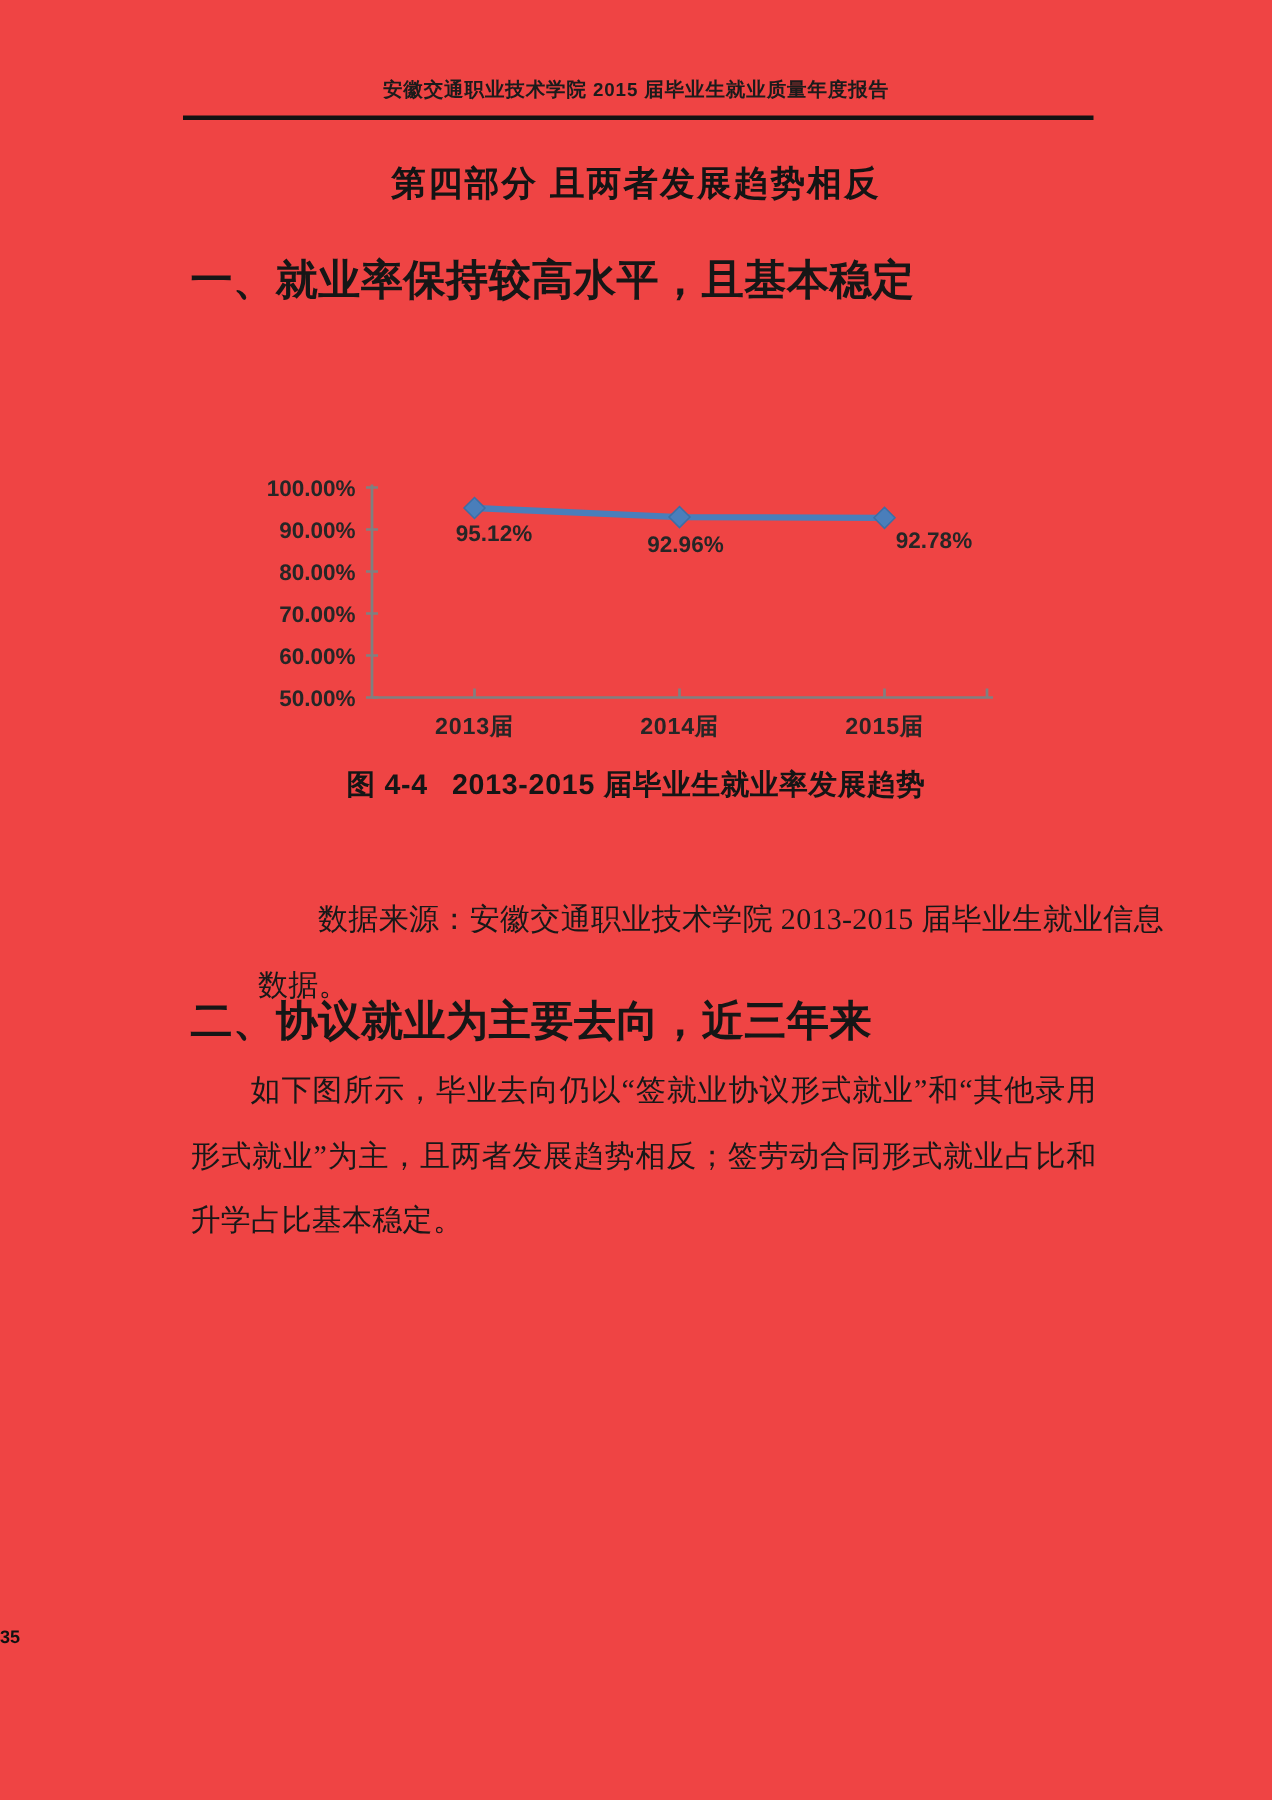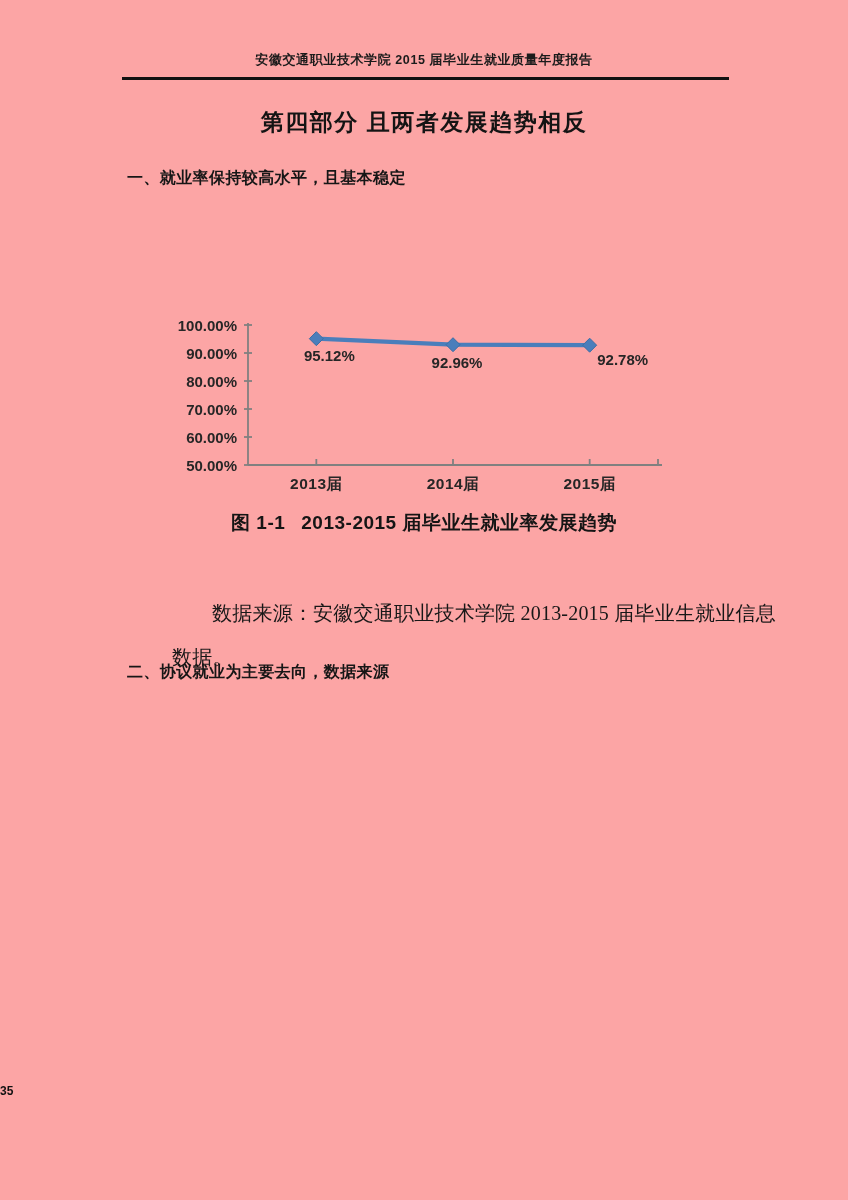--- a/index.html
+++ b/index.html
@@ -4,21 +4,21 @@
 <style>
   * { margin: 0; padding: 0; box-sizing: border-box; }
   html, body { background: #ffffff; }
   body {
     width: 848px; height: 1200px;
     font-family: "Liberation Serif", "DejaVu Serif", serif;
     color: #1e1e1e;
     position: relative;
     overflow: hidden;
   }
-  .page { position: absolute; inset: 0; background: #fca5a5; padding-left: 17px; }
+  .page { position: absolute; inset: 0; background: #ef4444; padding-left: 17px; }
 
   .header {
     position: absolute; top: 51px; left: 0; width: 100%;
     text-align: center;
     font-size: 13px; color: #1b1b1b;
     font-weight: 600; letter-spacing: 0.6px;
   }
   .header .year { font-weight: 700; margin: 0 4px; font-family: "Liberation Sans","DejaVu Sans",sans-serif; font-size: 12.5px; }
   .header-rule {
     position: absolute; top: 77px; left: 122px; width: 607px; height: 0;
@@ -29,21 +29,21 @@
     position: absolute; top: 107px; left: 0; width: 100%;
     text-align: center;
     font-family: "Liberation Sans", "DejaVu Sans", sans-serif;
     font-size: 23px; font-weight: 700; color: #141414;
     letter-spacing: 1.5px;
   }
 
   .sec-heading {
     position: absolute; left: 127px;
     font-family: "Liberation Sans", "DejaVu Sans", sans-serif;
-    font-size: 16px; font-weight: 700; color: #161616;
+    font-size: 28px; font-weight: 700; color: #161616;
     letter-spacing: 0.4px; white-space: nowrap;
   }
   .sec-heading.s1 { top: 168px; }
   .sec-heading.s2 { top: 662px; }
 
   .body-para {
     position: absolute; left: 127px; width: 604px;
     font-size: 20px; line-height: 43.5px;
     text-align: justify; text-indent: 2em;
     color: #181818; letter-spacing: 0.2px;
@@ -109,22 +109,23 @@
         <polyline points="316.3333333333333,345.664 453,351.712 589.6666666666666,352.216" fill="none" stroke="#4a7ebb" stroke-width="4.2" stroke-linecap="round"></polyline>
         <path d="M 316.3333333333333 338.664 L 323.3333333333333 345.664 L 316.3333333333333 352.664 L 309.3333333333333 345.664 Z" fill="#4a7ebb" stroke="#3c6ea5" stroke-width="1"></path>
         <path d="M 453 344.712 L 460 351.712 L 453 358.712 L 446 351.712 Z" fill="#4a7ebb" stroke="#3c6ea5" stroke-width="1"></path>
         <path d="M 589.6666666666666 345.216 L 596.6666666666666 352.216 L 589.6666666666666 359.216 L 582.6666666666666 352.216 Z" fill="#4a7ebb" stroke="#3c6ea5" stroke-width="1"></path>
         <text x="329.3333333333333" y="367.664" text-anchor="middle" style="font-family:&quot;Liberation Sans&quot;,&quot;DejaVu Sans&quot;,sans-serif;font-weight:700;fill:#262626;font-size:15px;">95.12%</text>
         <text x="457" y="374.712" text-anchor="middle" style="font-family:&quot;Liberation Sans&quot;,&quot;DejaVu Sans&quot;,sans-serif;font-weight:700;fill:#262626;font-size:15px;">92.96%</text>
         <text x="622.6666666666666" y="372.216" text-anchor="middle" style="font-family:&quot;Liberation Sans&quot;,&quot;DejaVu Sans&quot;,sans-serif;font-weight:700;fill:#262626;font-size:15px;">92.78%</text>
       </svg>
   </div>
 
-  <div class="fig-caption"><span class="cap-label">图 1-1</span><span>2013-2015 届毕业生就业率发展趋势</span></div>
+  <div class="fig-caption"><span class="cap-label">图 4-4</span><span>2013-2015 届毕业生就业率发展趋势</span></div>
 
   <p class="body-para para-2">数据来源：安徽交通职业技术学院 2013-2015 届毕业生就业信息数据。</p>
 
-  <div class="sec-heading s2">二、协议就业为主要去向，数据来源</div>
+  <div class="sec-heading s2">二、协议就业为主要去向，近三年来</div>
 
+  <p class="body-para para-3">如下图所示，毕业去向仍以“签就业协议形式就业”和“其他录用形式就业”为主，且两者发展趋势相反；签劳动合同形式就业占比和升学占比基本稳定。</p>
 
   <div class="page-num">35</div>
 
 </div>
 
 </body></html>

